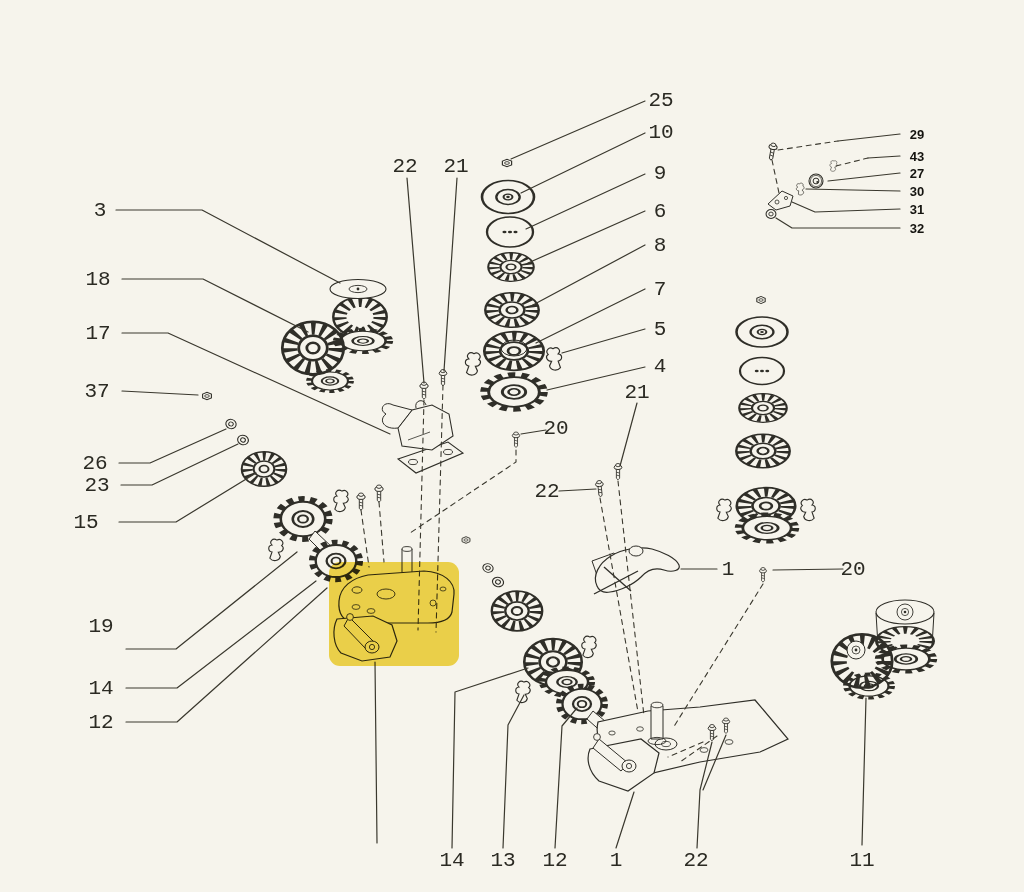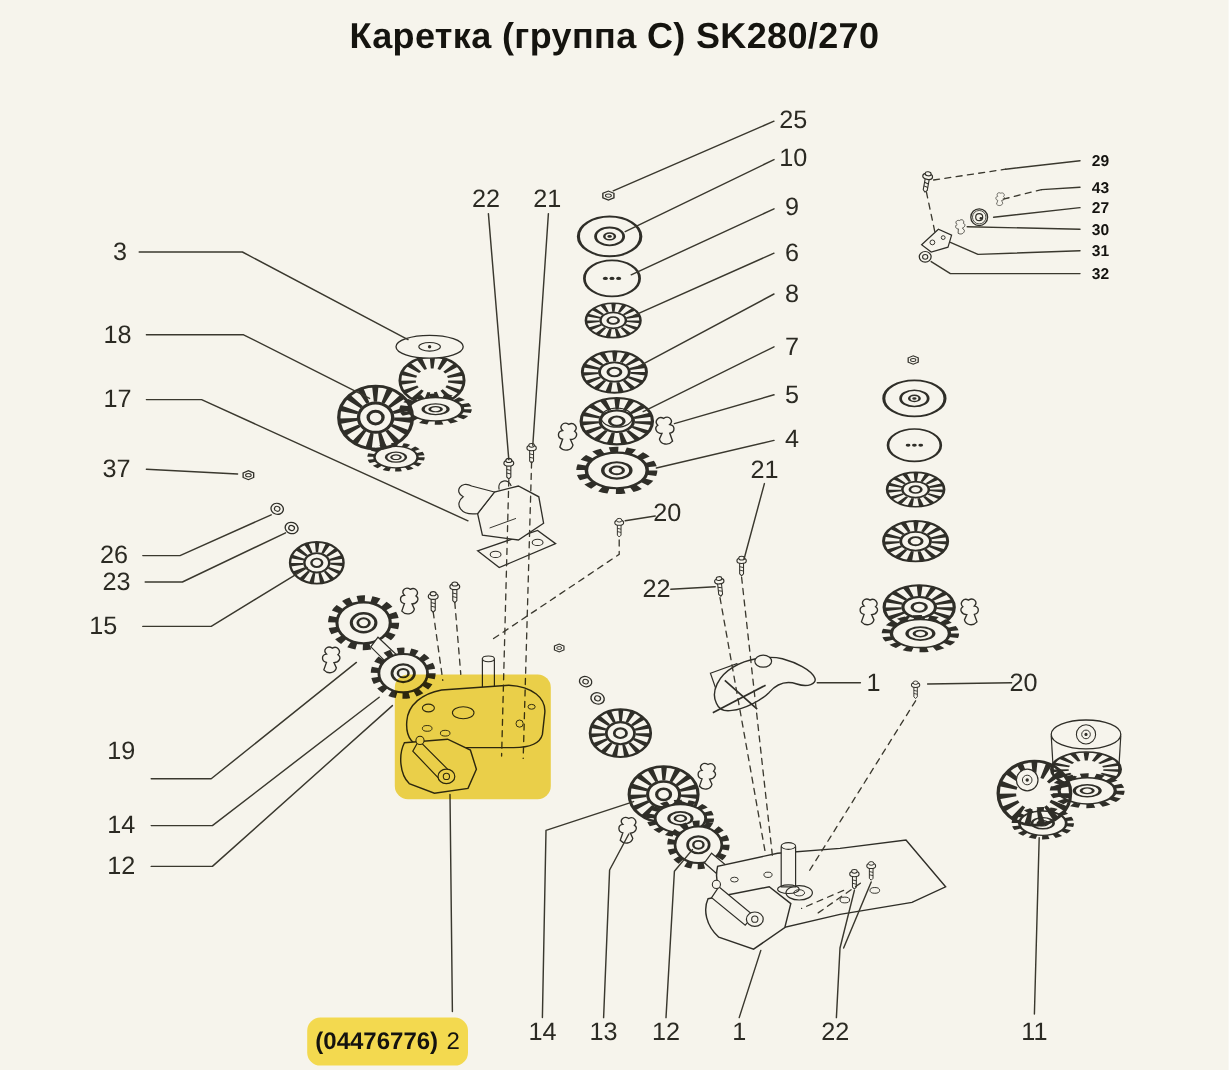--- a/index.html
+++ b/index.html
@@ -12,41 +12,40 @@
     font-size:30px;font-weight:bold;color:#15140f;letter-spacing:.3px;
   }
   svg.art{position:absolute;left:0;top:0;}
   .p{fill:#f6f4ec;stroke:#2f2e28;}
   .s{fill:none;stroke:#2f2e28;}
   .ink{fill:#2f2e28;stroke:none;}
   .lead{fill:none;stroke:#3a382e;stroke-width:1.2;stroke-linecap:round;stroke-linejoin:round;}
   .dash{fill:none;stroke:#3a382e;stroke-width:1.1;stroke-dasharray:5 4.5;stroke-linecap:round;}
   .co{
     position:absolute;transform:translate(-50%,-50%);
-    font-family:Liberation Sans, sans-serif;
+    font-family:Liberation Mono, monospace;
     font-size:21px;color:#2b2a23;white-space:nowrap;line-height:1;
   }
   .cob{
     position:absolute;transform:translate(-50%,-50%);
     font-family:"Liberation Sans",sans-serif;font-weight:bold;
     font-size:13px;color:#14130f;white-space:nowrap;line-height:1;
   }
   .pill{
     position:absolute;left:256px;top:848px;width:134px;height:40px;
     background:#f3d94f;border-radius:11px;display:flex;align-items:center;
     justify-content:center;gap:7px;font-size:20px;color:#14130f;line-height:1;
   }
   .pill .code{font-weight:bold;}
 </style>
 </head>
 <body>
 
 <div class="stage">
 
-  <div class="title">Каретка (группа C) SK280/270</div>
 
   <svg class="art" width="1024" height="892" viewBox="0 0 1024 892">
     <defs>
       <g id="tick">
         <circle class="s" r="7.4" stroke-width="4.8" stroke-dasharray="1.3 1.8"></circle>
         <circle class="s" r="9.9" stroke-width="0.9"></circle>
       </g>
       <g id="brush">
         <use href="#tick"></use>
         <circle class="p" r="4.6" stroke-width="0.9"></circle>
@@ -353,18 +352,14 @@
   <span class="cob" style="left:917px;top:209px">31</span>
   <span class="cob" style="left:917px;top:228px">32</span>
 
   <span class="co" style="left:452px;top:860px">14</span>
   <span class="co" style="left:503px;top:860px">13</span>
   <span class="co" style="left:555px;top:860px">12</span>
   <span class="co" style="left:616px;top:860px">1</span>
   <span class="co" style="left:696px;top:860px">22</span>
   <span class="co" style="left:862px;top:860px">11</span>
 
-  <div class="pill">
-    <span class="code">(04476776)</span>
-    <span class="num2">2</span>
-  </div>
 
 </div>
 
 </body></html>

